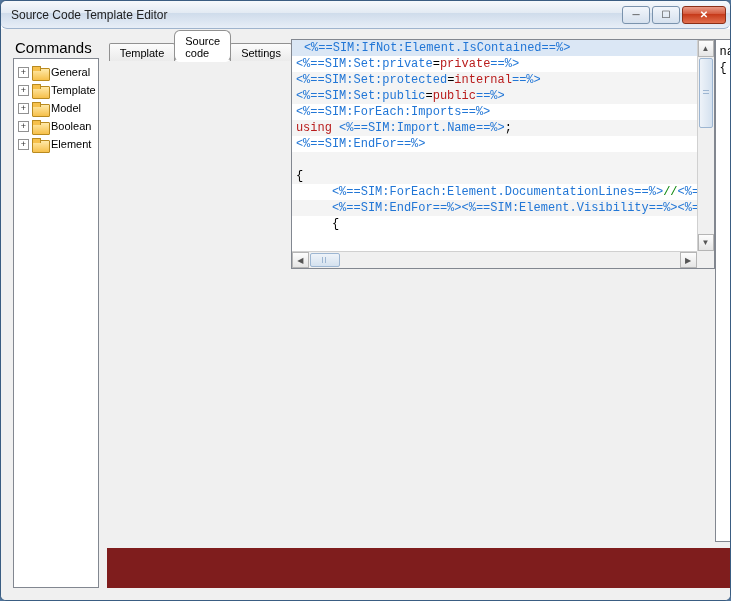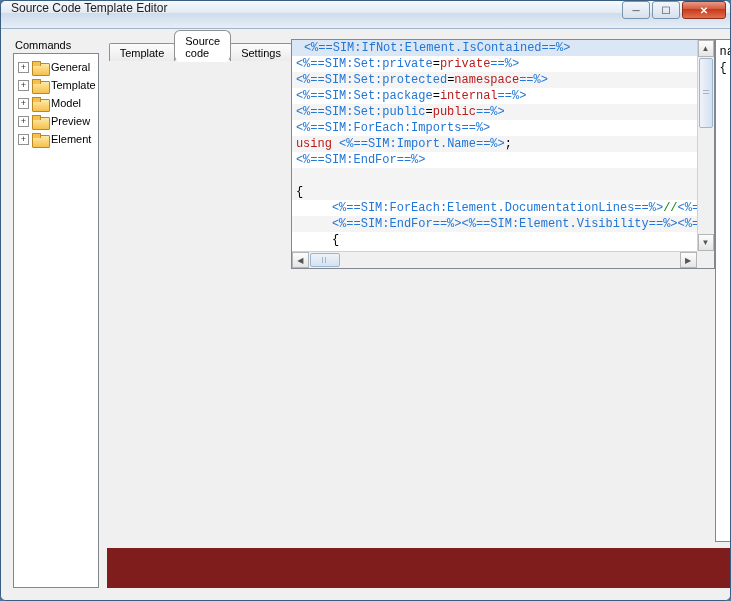--- a/index.html
+++ b/index.html
@@ -20,23 +20,24 @@
     border-radius: 6px;
     overflow: hidden;
     display: flex;
     flex-direction: column;
     box-shadow: 0 0 8px rgba(0,0,0,0.4);
   }
   .titlebar {
     height: 28px;
     background: linear-gradient(to bottom, #f6f9fc 0%, #e2eaf3 45%, #cfdceb 46%, #e7eef7 100%);
     display: flex;
-    align-items: flex-start;
+    align-items: center;
     padding: 0 4px 0 10px;
     border-bottom: 1px solid #9fb4cd;
+    border-radius: 6px;
   }
   .titlebar .title {
     flex: 1;
     color: #222;
     font-size: 12px;
   }
   .win-btns { display: flex; gap: 0; }
   .win-btn {
     width: 28px; height: 18px;
     margin-left: 2px;
@@ -55,21 +56,21 @@
     flex:1;
     background:#f0f0f0;
     padding: 10px 12px 12px 12px;
     display:flex;
     gap: 8px;
   }
   .commands-group {
     width: 204px;
     display:flex;flex-direction:column;
   }
-  .group-label { font-size:11px; color:#000; margin-bottom:2px; padding-left:2px;}
+  .group-label { font-size:15px; color:#000; margin-bottom:2px; padding-left:2px;}
   .tree {
     flex:1;
     background:#fff;
     border:1px solid #828790;
     padding:4px 2px;
     overflow:auto;
   }
   .tree-item {
     display:flex;align-items:center;
     height:18px;
@@ -241,21 +242,21 @@
             <span class="lbl">Template</span>
           </div>
           <div class="tree-item">
             <span class="expander">+</span>
             <span class="folder-icon"></span>
             <span class="lbl">Model</span>
           </div>
           <div class="tree-item">
             <span class="expander">+</span>
             <span class="folder-icon"></span>
-            <span class="lbl">Preview</span>
+            <span class="lbl">Boolean</span>
           </div>
           <div class="tree-item">
             <span class="expander">+</span>
             <span class="folder-icon"></span>
             <span class="lbl">Element</span>
           </div>
         </div>
     </div>
 
     <div class="right-col">
@@ -263,22 +264,21 @@
         <div class="tabs" id="tabs">
             <div class="tab">Template</div>
             <div class="tab active">Source code</div>
             <div class="tab">Settings</div>
           </div>
 
         <div class="source-box">
           <div class="code-area" id="code">
               <div class="code-line sel"><span class="tok-tag">&lt;%==SIM:IfNot:Element.IsContained==%&gt;</span></div>
               <div class="code-line"><span class="tok-tag">&lt;%==SIM:Set:private</span><span class="tok-txt">=</span><span class="tok-kw">private</span><span class="tok-tag">==%&gt;</span></div>
-              <div class="code-line alt"><span class="tok-tag">&lt;%==SIM:Set:protected</span><span class="tok-txt">=</span><span class="tok-kw">namespace</span><span class="tok-tag">==%&gt;</span></div>
-              <div class="code-line"><span class="tok-tag">&lt;%==SIM:Set:package</span><span class="tok-txt">=</span><span class="tok-kw">internal</span><span class="tok-tag">==%&gt;</span></div>
+              <div class="code-line alt"><span class="tok-tag">&lt;%==SIM:Set:protected</span><span class="tok-txt">=</span><span class="tok-kw">internal</span><span class="tok-tag">==%&gt;</span></div>
               <div class="code-line alt"><span class="tok-tag">&lt;%==SIM:Set:public</span><span class="tok-txt">=</span><span class="tok-kw">public</span><span class="tok-tag">==%&gt;</span></div>
               <div class="code-line"><span class="tok-tag">&lt;%==SIM:ForEach:Imports==%&gt;</span></div>
               <div class="code-line alt"><span class="tok-kw">using </span><span class="tok-tag">&lt;%==SIM:Import.Name==%&gt;</span><span class="tok-txt">;</span></div>
               <div class="code-line"><span class="tok-tag">&lt;%==SIM:EndFor==%&gt;</span></div>
               <div class="code-line alt"><span class="tok-txt"> </span></div>
               <div class="code-line alt"><span class="tok-txt">{</span></div>
               <div class="code-line indent1"><span class="tok-tag">&lt;%==SIM:ForEach:Element.DocumentationLines==%&gt;</span><span class="tok-str">//</span><span class="tok-tag">&lt;%==S</span></div>
               <div class="code-line alt indent1"><span class="tok-tag">&lt;%==SIM:EndFor==%&gt;&lt;%==SIM:Element.Visibility==%&gt;</span><span class="tok-tag">&lt;%==S</span></div>
               <div class="code-line indent1"><span class="tok-txt">{</span></div>
             </div>

